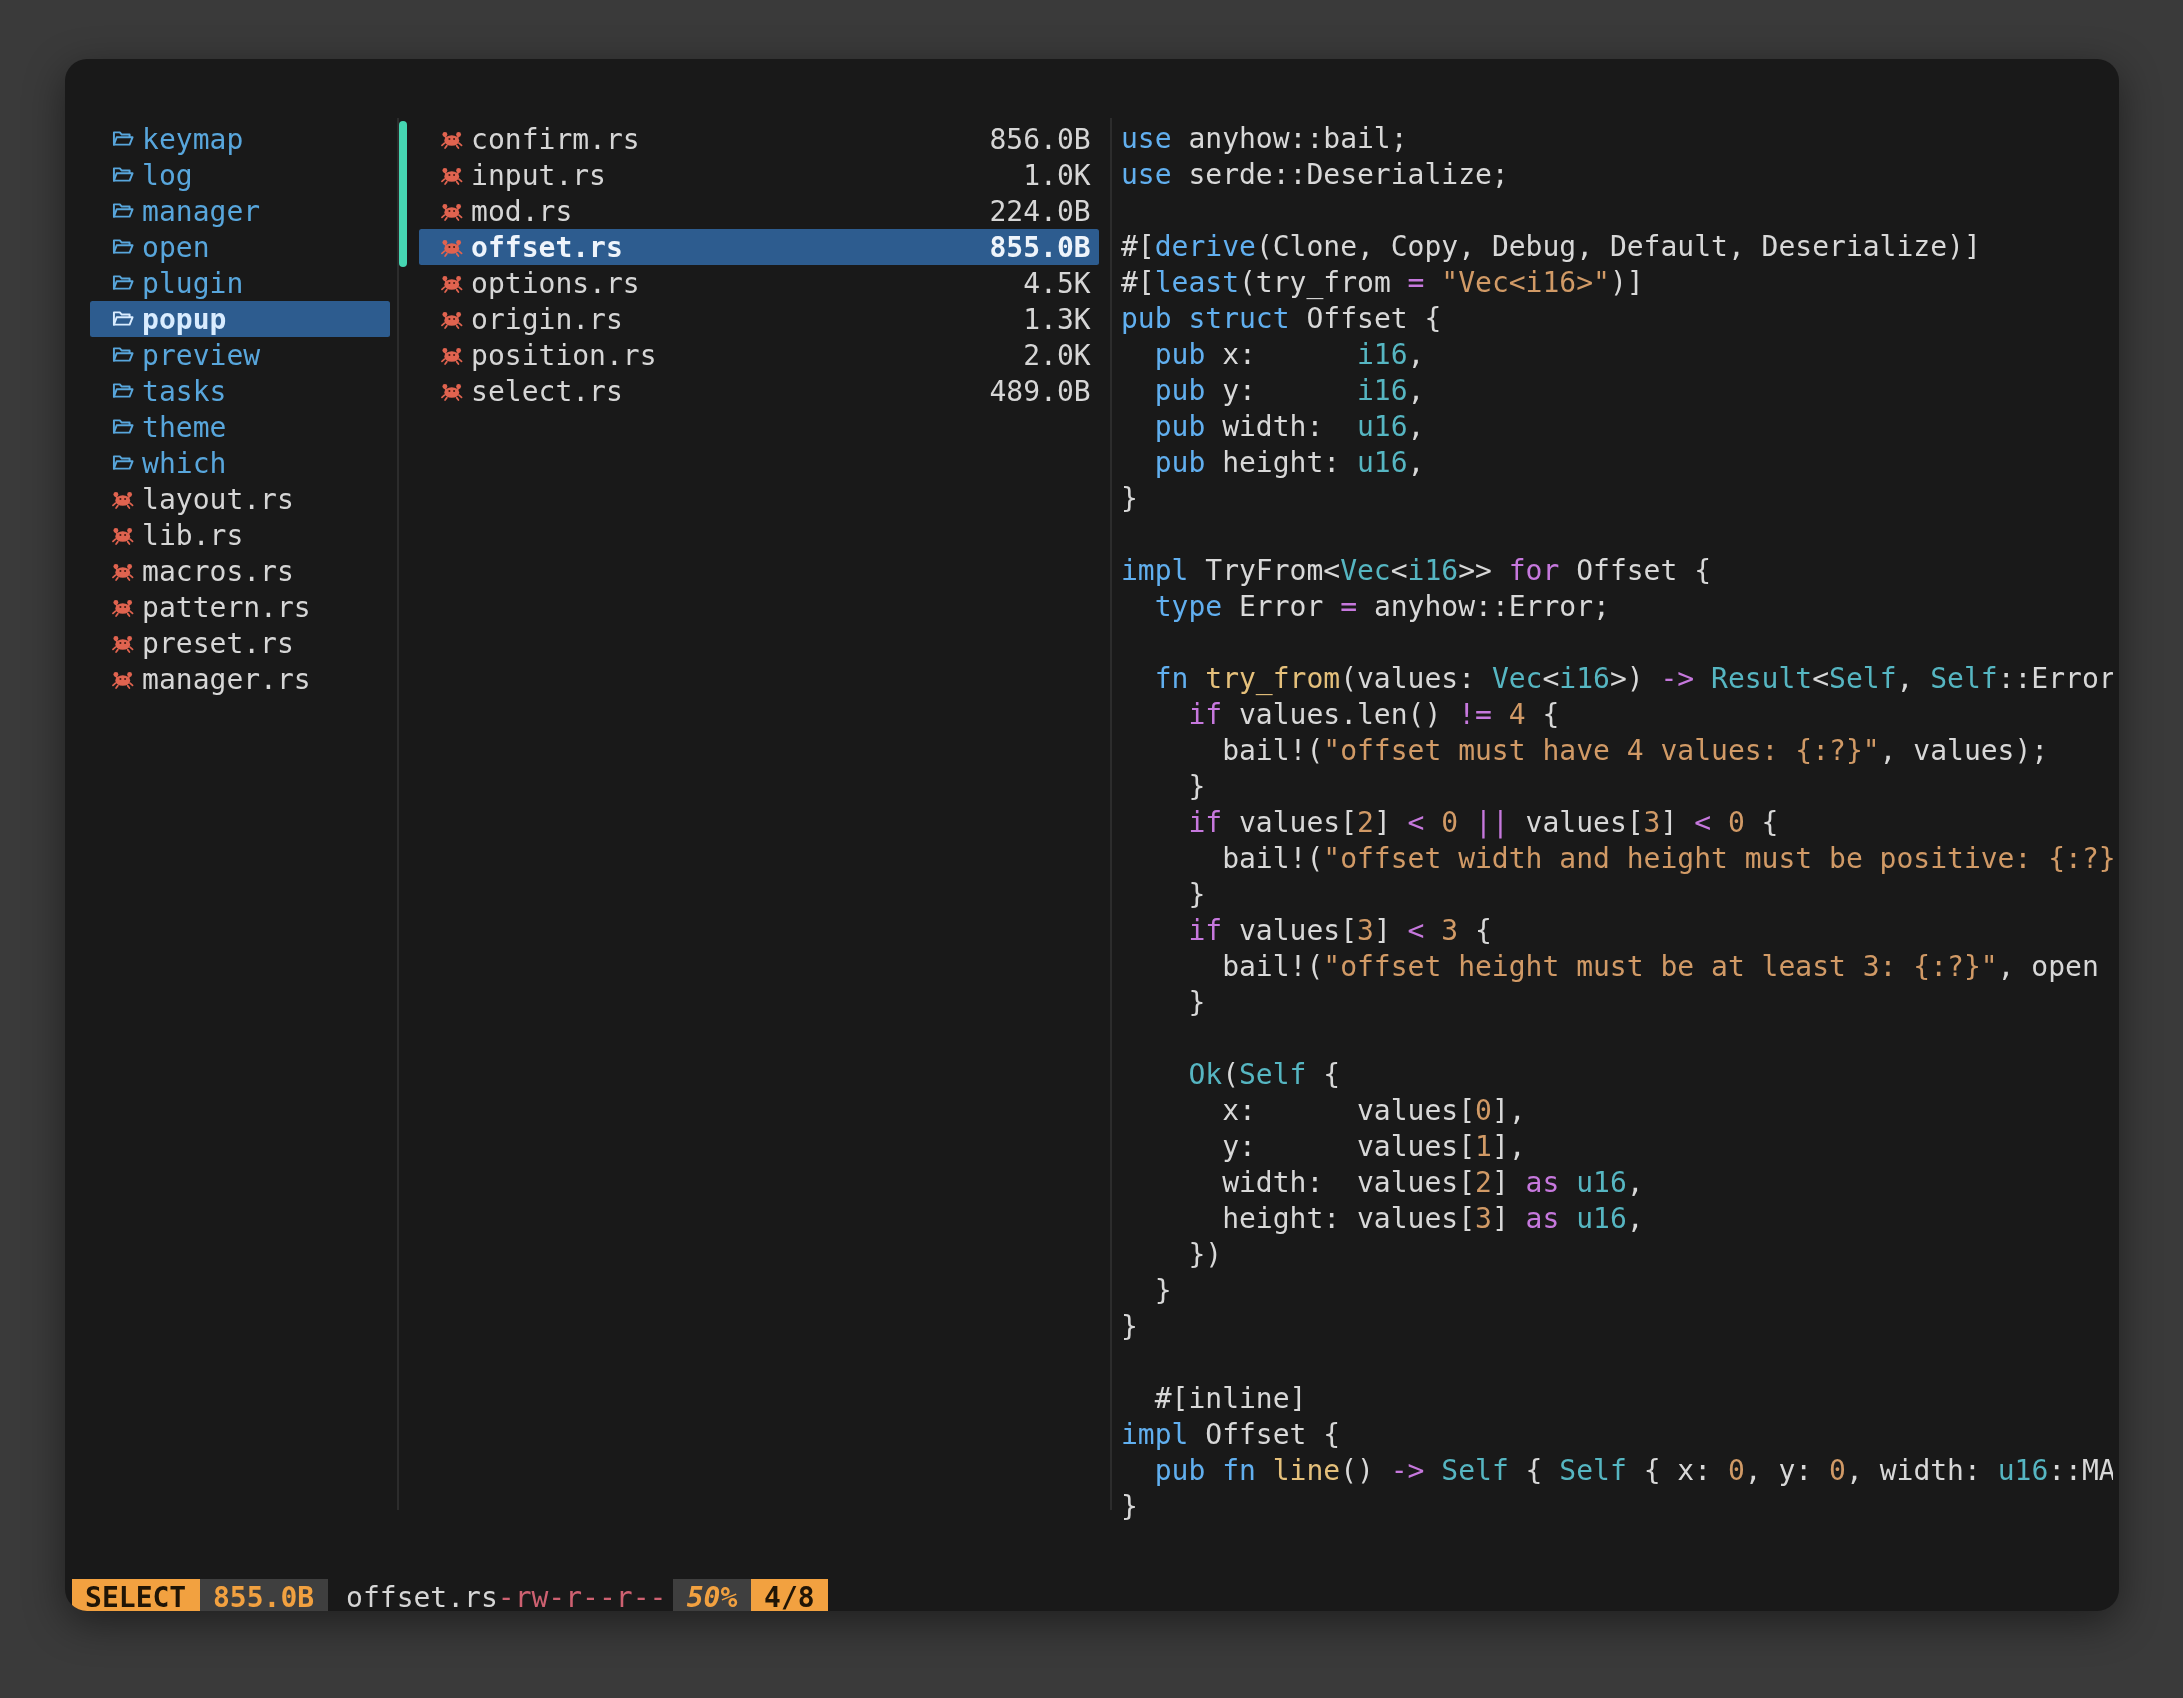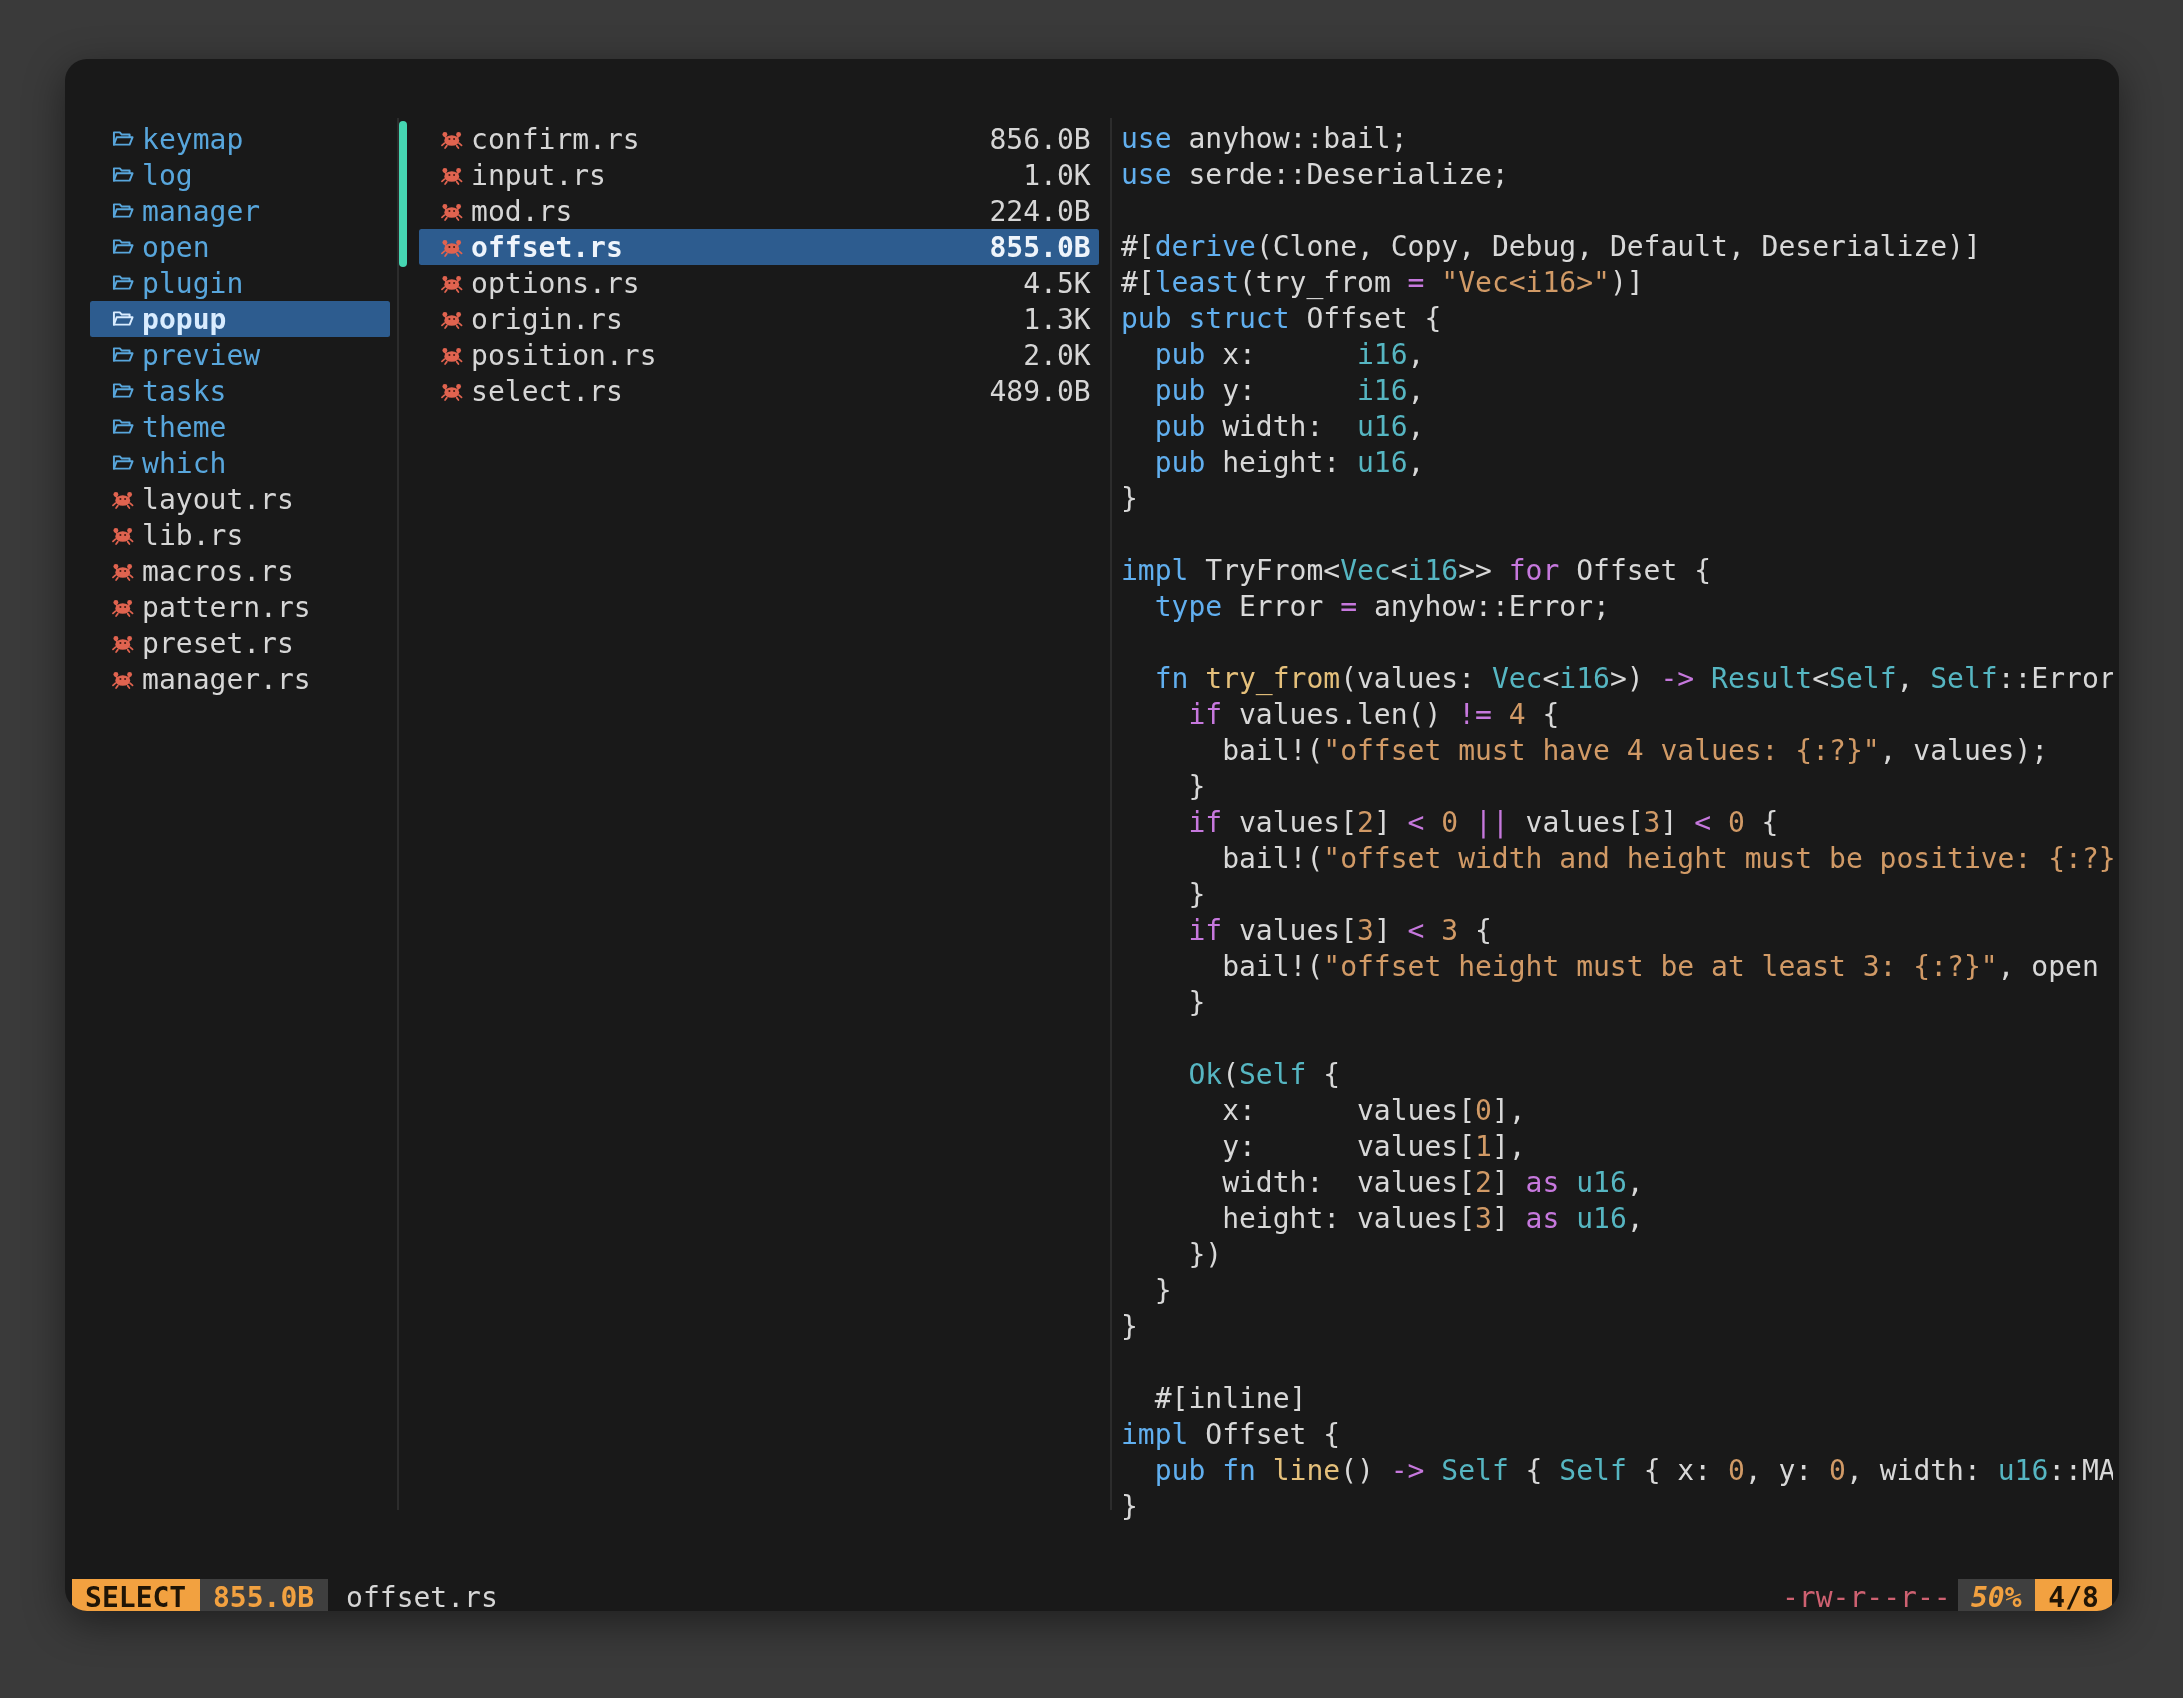--- a/index.html
+++ b/index.html
@@ -46,21 +46,21 @@
   .t-kw { color:var(--syn-kw,#61afef); }
   .t-op { color:var(--syn-op,#c678dd); }
   .t-ty { color:var(--syn-ty,#56b6c2); }
   .t-st { color:var(--syn-st,#d19a66); }
   .t-num{ color:var(--syn-num,#d19a66); }
   .t-fn { color:var(--syn-fn,#e5c07b); }
   .t-w  { color:var(--syn-w,#d8d8d8); }
 
   
   .statusbar { position:absolute; left:6.7px; right:6.7px; top:1520px; height:37px;
-    display:flex; justify-content:space-between; align-items:center; font-size:28px; }
+    display:flex; justify-content:flex-start; align-items:center; font-size:28px; }
   .sb-left,.sb-right { display:flex; align-items:center; }
   .badge { display:inline-block; height:37px; line-height:37px; padding:0 13.4px; font-weight:bold; }
   .badge-mode { background:var(--accent,#f2a140); color:var(--badge-fg-dark,#201506); }
   .badge-size { background:var(--badge-bg,#3f3f3f); color:var(--accent,#f2a140); }
   .sb-filename { color:var(--file-fg,#d6d6d6); margin-left:18.5px; }
   .sb-perms { color:var(--perm-fg,#ce6171); margin-right:7px; }
   .badge-percent { background:var(--badge-bg,#3f3f3f); color:var(--accent,#f2a140);font-style:italic; }
   .badge-pos { background:var(--accent,#f2a140); color:var(--badge-fg-dark,#201506); }
 
   

